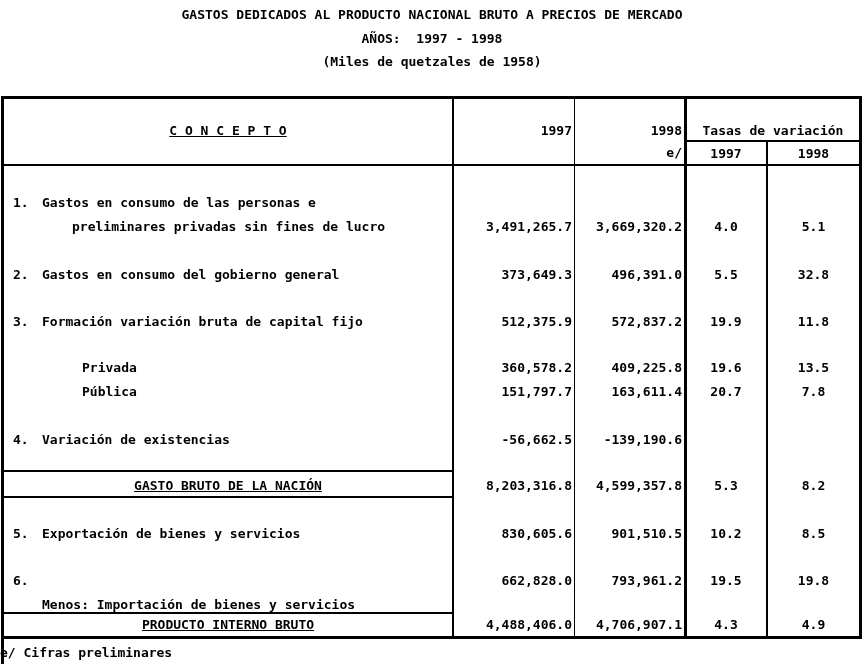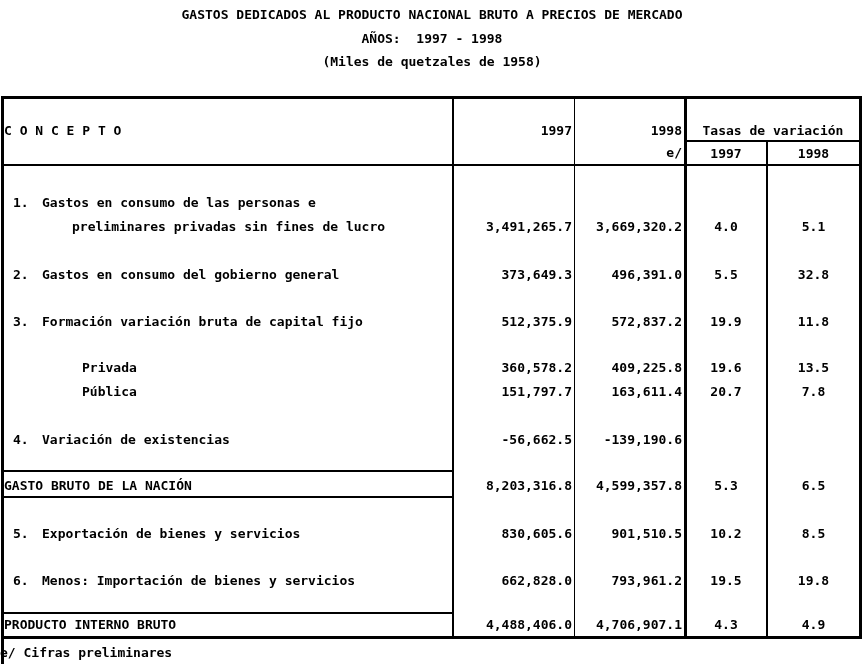--- a/index.html
+++ b/index.html
@@ -12,21 +12,21 @@
   .t{position:absolute;height:16px;line-height:16px;white-space:pre;}
   .center{text-align:center;}
   .title{left:0;width:864px;text-align:center;}
   
   #tbl{
     position:absolute;left:1px;top:96px;width:861px;height:543px;
     border:3px solid #000;box-sizing:border-box;
   }
   .line{position:absolute;background:#000;}
   
-  .cell-concepto{left:0;width:448px;}
+  .cell-concepto{left:0;width:448px;text-align:center;text-decoration:underline;}
   .num97{left:451px;width:117px;text-align:right;}
   .num98{left:572px;width:106px;text-align:right;}
   .t97c{left:683px;width:78px;text-align:center;}
   .t98c{left:764px;width:91px;text-align:center;}
 </style>
 </head>
 <body>
 
 <div class="t title" style="top:7px">GASTOS DEDICADOS AL PRODUCTO NACIONAL BRUTO A PRECIOS DE MERCADO</div>
 <div class="t title" style="top:31px">AÑOS:  1997 - 1998</div>
@@ -104,35 +104,35 @@
     <div class="t" style="left:38px;top:333px">Variación de existencias</div>
     <div class="t num97" style="top:333px">-56,662.5</div>
     <div class="t num98" style="top:333px">-139,190.6</div>
   </div>
 
   <div>
     <div class="t cell-concepto" style="top:379px">GASTO BRUTO DE LA NACIÓN</div>
     <div class="t num97" style="top:379px">8,203,316.8</div>
     <div class="t num98" style="top:379px">4,599,357.8</div>
     <div class="t t97c" style="top:379px">5.3</div>
-    <div class="t t98c" style="top:379px">6.5</div>
+    <div class="t t98c" style="top:379px">8.2</div>
   </div>
 
   <div>
     <div class="t" style="left:9px;top:427px">5.</div>
     <div class="t" style="left:38px;top:427px">Exportación de bienes y servicios</div>
     <div class="t num97" style="top:427px">830,605.6</div>
     <div class="t num98" style="top:427px">901,510.5</div>
     <div class="t t97c" style="top:427px">10.2</div>
     <div class="t t98c" style="top:427px">8.5</div>
   </div>
 
   <div>
     <div class="t" style="left:9px;top:474px">6.</div>
-    <div class="t" style="left:38px;top:474px">Menos: Importación de bienes y servicios</div>
+    <div class="t" style="left:38px;top:498px">Menos: Importación de bienes y servicios</div>
     <div class="t num97" style="top:474px">662,828.0</div>
     <div class="t num98" style="top:474px">793,961.2</div>
     <div class="t t97c" style="top:474px">19.5</div>
     <div class="t t98c" style="top:474px">19.8</div>
   </div>
 
   <div>
     <div class="t cell-concepto" style="top:518px">PRODUCTO INTERNO BRUTO</div>
     <div class="t num97" style="top:518px">4,488,406.0</div>
     <div class="t num98" style="top:518px">4,706,907.1</div>

